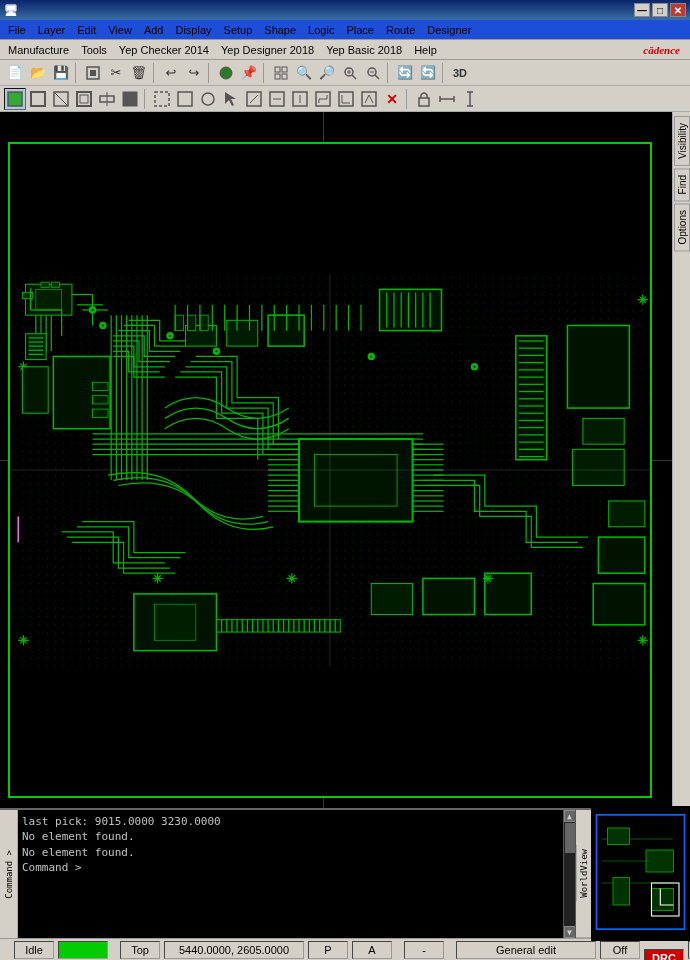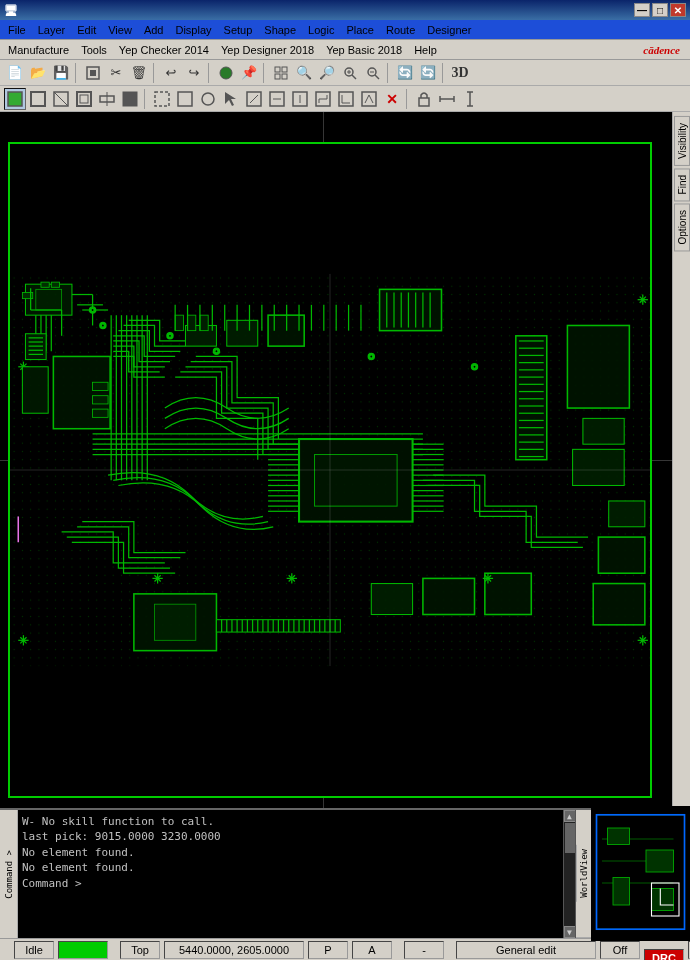--- a/index.html
+++ b/index.html
@@ -244,21 +244,21 @@
     <svg width="16" height="16" viewBox="0 0 16 16">
         <circle cx="7" cy="7" r="4" fill="none" stroke="#555" stroke-width="1.5"></circle>
         <line x1="10" y1="10" x2="14" y2="14" stroke="#555" stroke-width="1.5"></line>
         <line x1="5" y1="7" x2="9" y2="7" stroke="#555" stroke-width="1"></line>
       </svg>
   </div>
   <div class="toolbar-separator"></div>
   <div class="tb-icon">🔄</div>
   <div class="tb-icon">🔄</div>
   <div class="toolbar-separator"></div>
-  <div class="tb-icon" style="font-size:14px; font-weight:bold;font-family:Liberation Serif, serif;">3D</div>
+  <div class="tb-icon" style="font-size:11px; font-weight:bold;">3D</div>
 </div>
 
 <div class="toolbar-row">
   <div class="tb-icon active">
     <svg width="18" height="18" viewBox="0 0 18 18">
         <rect x="2" y="2" width="14" height="14" fill="#3a3" stroke="#555" stroke-width="1.5"></rect>
       </svg>
   </div>
   <div class="tb-icon">
     <svg width="18" height="18" viewBox="0 0 18 18">
@@ -659,21 +659,20 @@
     <div class="right-tab">Options</div>
   </div>
 </div>
 
 <div id="console-area">
   <div id="console-left-label">
     <span class="console-side-label">Command &gt;</span>
   </div>
   <div id="console-scroll-area">
     <div id="console-text">
-      <div>W- No skill function to call.</div>
       <div>last pick:  9015.0000 3230.0000</div>
       <div>No element found.</div>
       <div>No element found.</div>
       <div>Command &gt;</div>
     </div>
   </div>
   <div id="console-scrollbar">
     <div class="scroll-btn">▲</div>
     <div class="scroll-track">
       <div class="scroll-thumb"></div>

